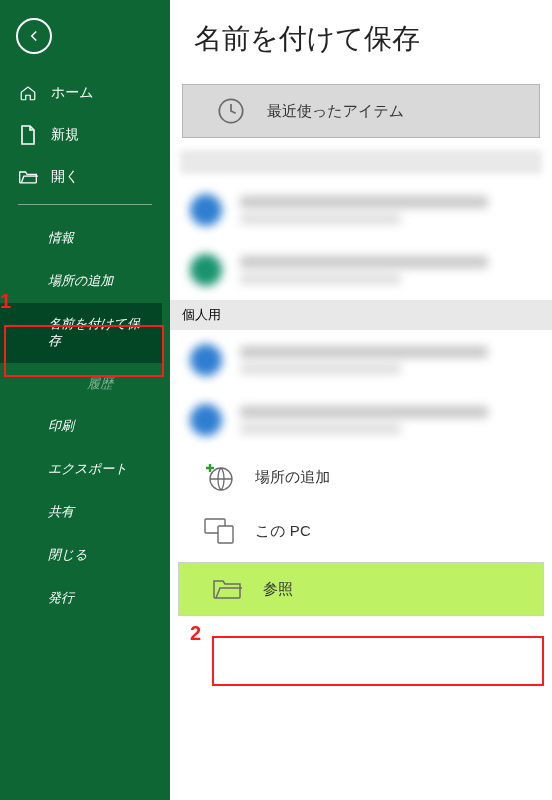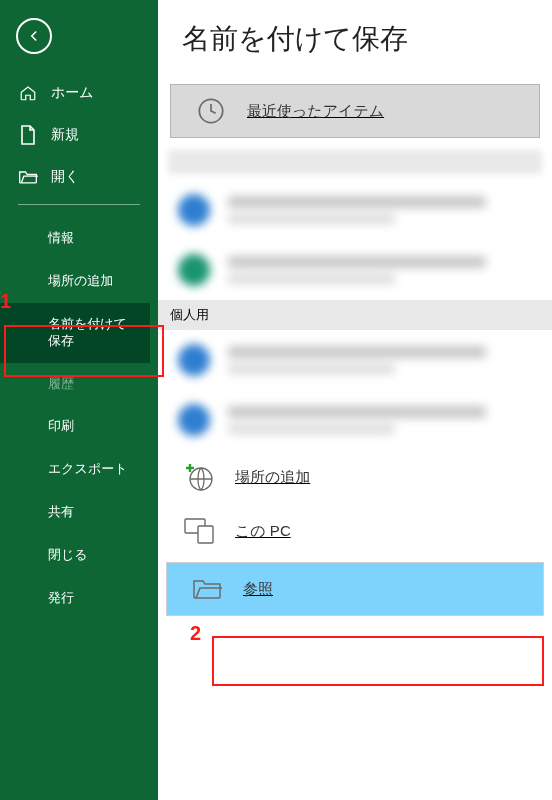--- a/index.html
+++ b/index.html
@@ -4,64 +4,63 @@
   <style>
     * { box-sizing: border-box; margin: 0; padding: 0; }
     body {
       font-family: "Yu Gothic UI", "Segoe UI", sans-serif;
       width: 552px; height: 800px;
       display: flex; overflow: hidden;
       background: #fff;
       position: relative;
     }
     .sidebar {
-      width: 158px; background: #0e6635; color: #fff;
+      width: 170px; background: #0e6635; color: #fff;
       display: flex; flex-direction: column;
       padding-top: 12px; flex-shrink: 0;
     }
     .back-row { padding: 6px 0 14px 16px; }
     .back-btn {
       width: 36px; height: 36px; border: 2px solid #fff; border-radius: 50%;
       display: flex; align-items: center; justify-content: center;
       cursor: pointer;
     }
     .nav-top { padding: 4px 0 0 0; }
     .nav-item {
       display: flex; align-items: center; gap: 13px;
       padding: 11px 18px; font-size: 14px; cursor: pointer;
     }
     .nav-item .icn { width: 20px; height: 20px; flex-shrink:0; display:flex;align-items:center;justify-content:center;}
     .divider { height:1px; background: rgba(255,255,255,.45); margin: 6px 18px 6px 18px; }
-    .nav-sub { padding: 6px 8px 0 0; }
+    .nav-sub { padding: 6px 8px 0 0; font-style: italic; }
     .nav-sub-item {
       padding: 13px 18px 13px 48px; font-size: 13px; cursor: pointer;
       line-height: 1.3;
     }
     .nav-sub-item.active { background: #034626; }
-    .nav-sub-item.disabled { color: #7fb394; cursor: default; }
+    .nav-sub-item.disabled { color: #7fb394; cursor: default; margin-left: 39px; }
     .annot-box {
       position:absolute; left:4px; top:325px; width:160px; height:52px;
       border:2px solid #ff1b1b; pointer-events:none;
     }
     .annot-num1 {
       position:absolute; left:0px; top:290px; color:#ff1b1b; font-weight:700; font-size:20px;
     }
     .main {
       flex:1; background:#fff; display:flex; flex-direction:column; min-width:0;
     }
     .title { font-size: 28px; padding: 20px 0 26px 24px; color:#222; }
     .section-head {
       background:#e8e8e8; color:#000000; font-size:13px;
       padding:6px 12px;
     }
     .list-item {
       display:flex; align-items:center; gap:20px;
-      padding: 10px 16px 10px 24px; cursor:pointer;
+      padding: 10px 16px 10px 32px; cursor:pointer;
       border:1px solid transparent;
-      text-decoration:underline;
     }
     .list-item.boxed { background:#d9d9d9; border:1px solid #b5b5b5; margin: 0 12px 12px 12px; }
     .list-item .li-icon { width:32px; height:32px; flex-shrink:0; display:flex;align-items:center;justify-content:center;}
     .list-item .li-text { font-size:15px; color:#333; }
     .blur-head {
       margin: 0 10px 6px 10px; height:24px; background:#e9e9e9;
       filter: blur(3px); border-radius:2px;
     }
     .blur-row {
       display:flex; align-items:center; gap:18px; padding: 14px 20px;
@@ -73,21 +72,21 @@
     .bl1{height:12px;background:#c7c7c7;border-radius:3px;width:85%;margin-bottom:6px;}
     .bl2{height:10px;background:#dcdcdc;border-radius:3px;width:55%;}
     .annot2-num{
       position:absolute; left:190px; top:622px; color:#ff1b1b; font-weight:700; font-size:20px;
     }
     .annot2-box{
       position:absolute; left:212px; top:636px; width:332px; height:50px;
       border:2px solid #ff1b1b; pointer-events:none;
     }
     .browse-item{
-      background:#7dd3fc; border:1px solid #cfcfcf;
+      background:#bef264; border:1px solid #cfcfcf;
     }
     svg { display:block; }
   </style>
 </head>
 <body>
 
 <div class="sidebar">
   <div class="back-row">
     <div class="back-btn">
       <span>

